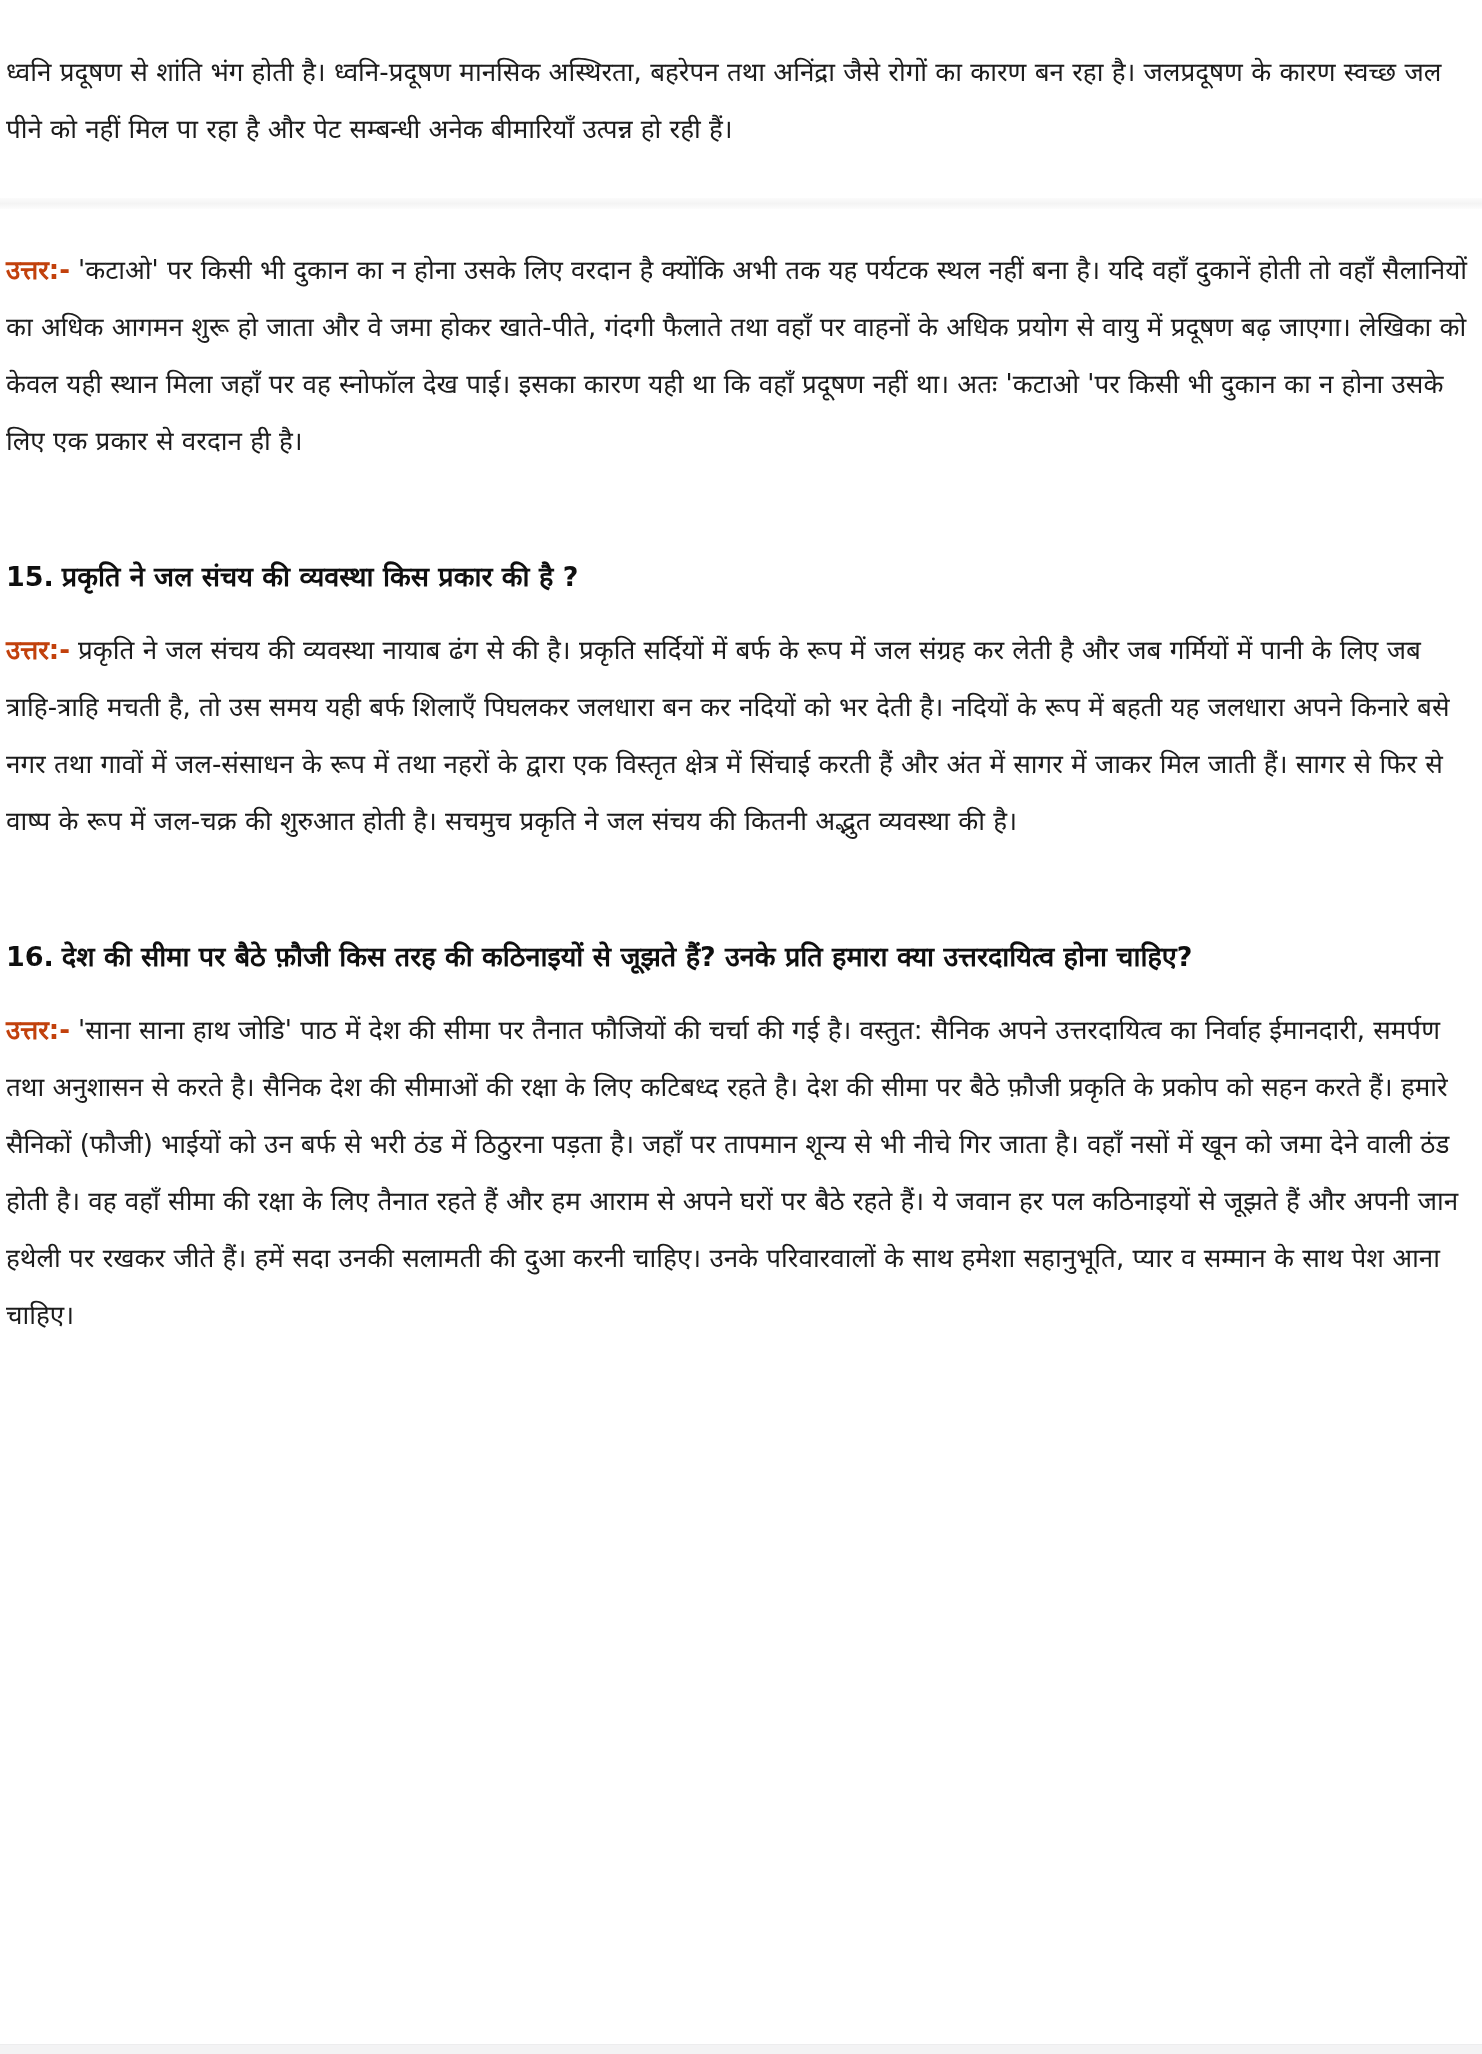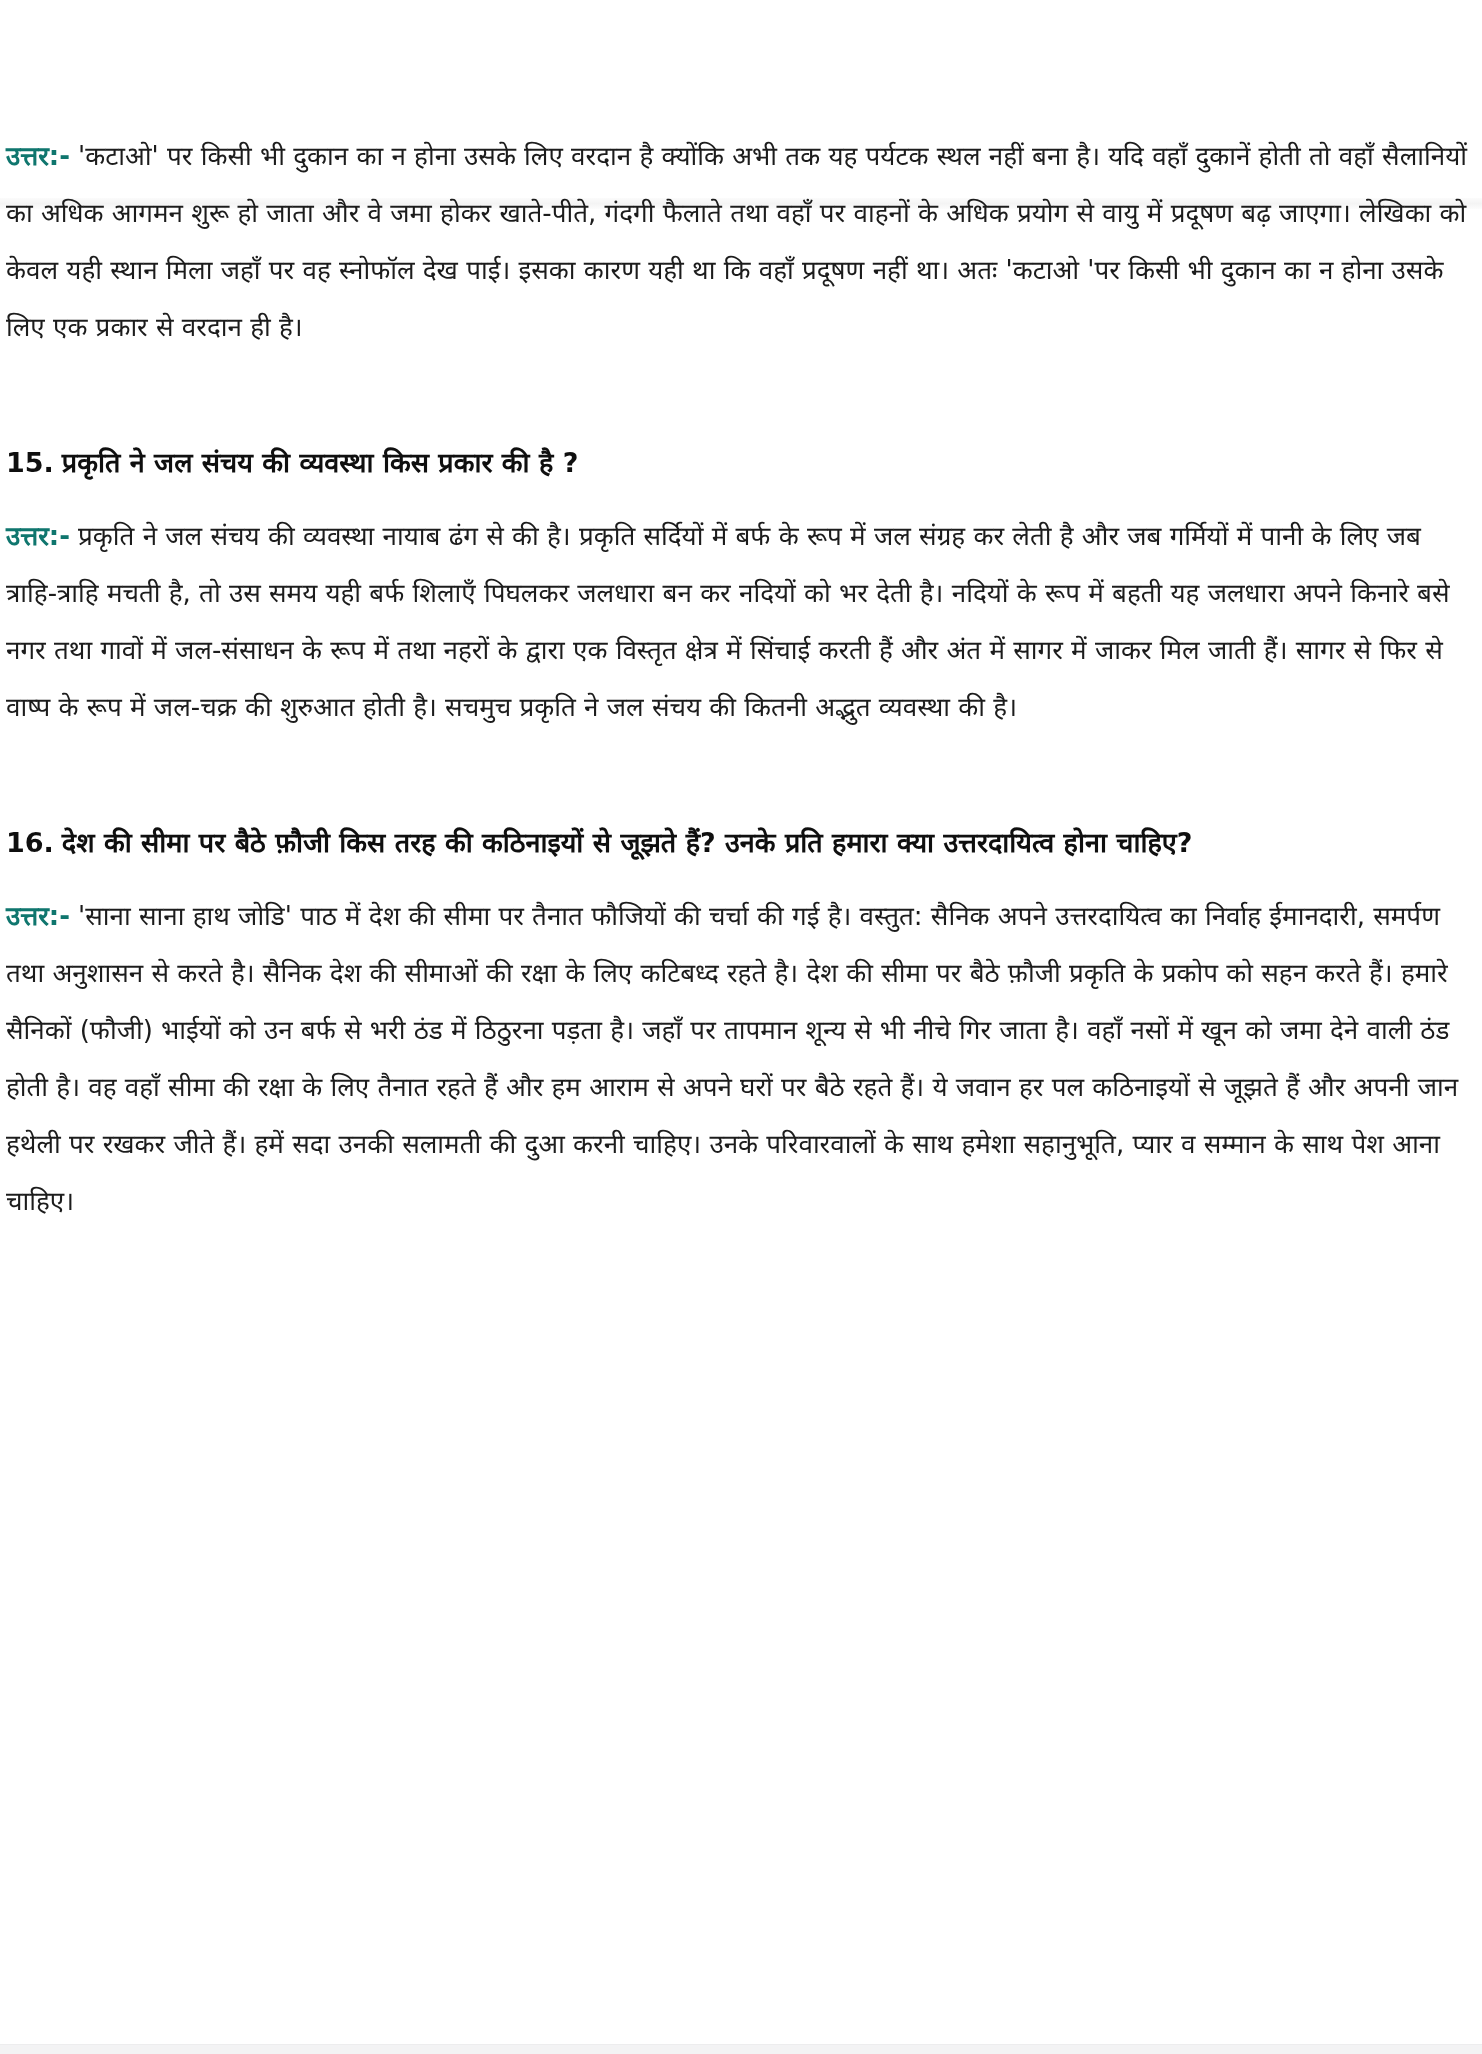--- a/index.html
+++ b/index.html
@@ -35,21 +35,21 @@
     font-weight: bold;
     line-height: 46px;
     margin: 0 0 22px 0;
     color: #0f0f0f;
   }
   .q-num {
     margin-right: 8px;
   }
   .answer-label {
     font-weight: bold;
-    color: #0f766e;
+    color: #c2410c;
     margin-right: 8px;
   }
   .seam {
     position: absolute;
     left: 0;
     top: 198px;
     width: 100%;
     height: 11px;
     background: linear-gradient(to bottom,
       rgba(0,0,0,0.015),
@@ -69,20 +69,21 @@
 </style>
 </head>
 <body>
 
 <div class="page">
 
   <div class="seam"></div>
 
   <main class="content">
 
+    <p class="body-text intro">ध्वनि प्रदूषण से शांति भंग होती है। ध्वनि-प्रदूषण मानसिक अस्थिरता, बहरेपन तथा अनिंद्रा जैसे रोगों का कारण बन रहा है। जलप्रदूषण के कारण स्वच्छ जल पीने को नहीं मिल पा रहा है और पेट सम्बन्धी अनेक बीमारियाँ उत्पन्न हो रही हैं।</p>
 
     <section class="qa-block">
       <p class="body-text answer">
         <strong class="answer-label">उत्तर:-</strong><span>'कटाओ' पर किसी भी दुकान का न होना उसके लिए वरदान है क्योंकि अभी तक यह पर्यटक स्थल नहीं बना है। यदि वहाँ दुकानें होती तो वहाँ सैलानियों का अधिक आगमन शुरू हो जाता और वे जमा होकर खाते-पीते, गंदगी फैलाते तथा वहाँ पर वाहनों के अधिक प्रयोग से वायु में प्रदूषण बढ़ जाएगा। लेखिका को केवल यही स्थान मिला जहाँ पर वह स्नोफॉल देख पाई। इसका कारण यही था कि वहाँ प्रदूषण नहीं था। अतः 'कटाओ 'पर किसी भी दुकान का न होना उसके लिए एक प्रकार से वरदान ही है।</span>
       </p>
     </section>
 
     <section class="qa-block">
       <h2 class="question">
         <span class="q-num">15.</span><span class="q-text">प्रकृति ने जल संचय की व्यवस्था किस प्रकार की है ?</span>

